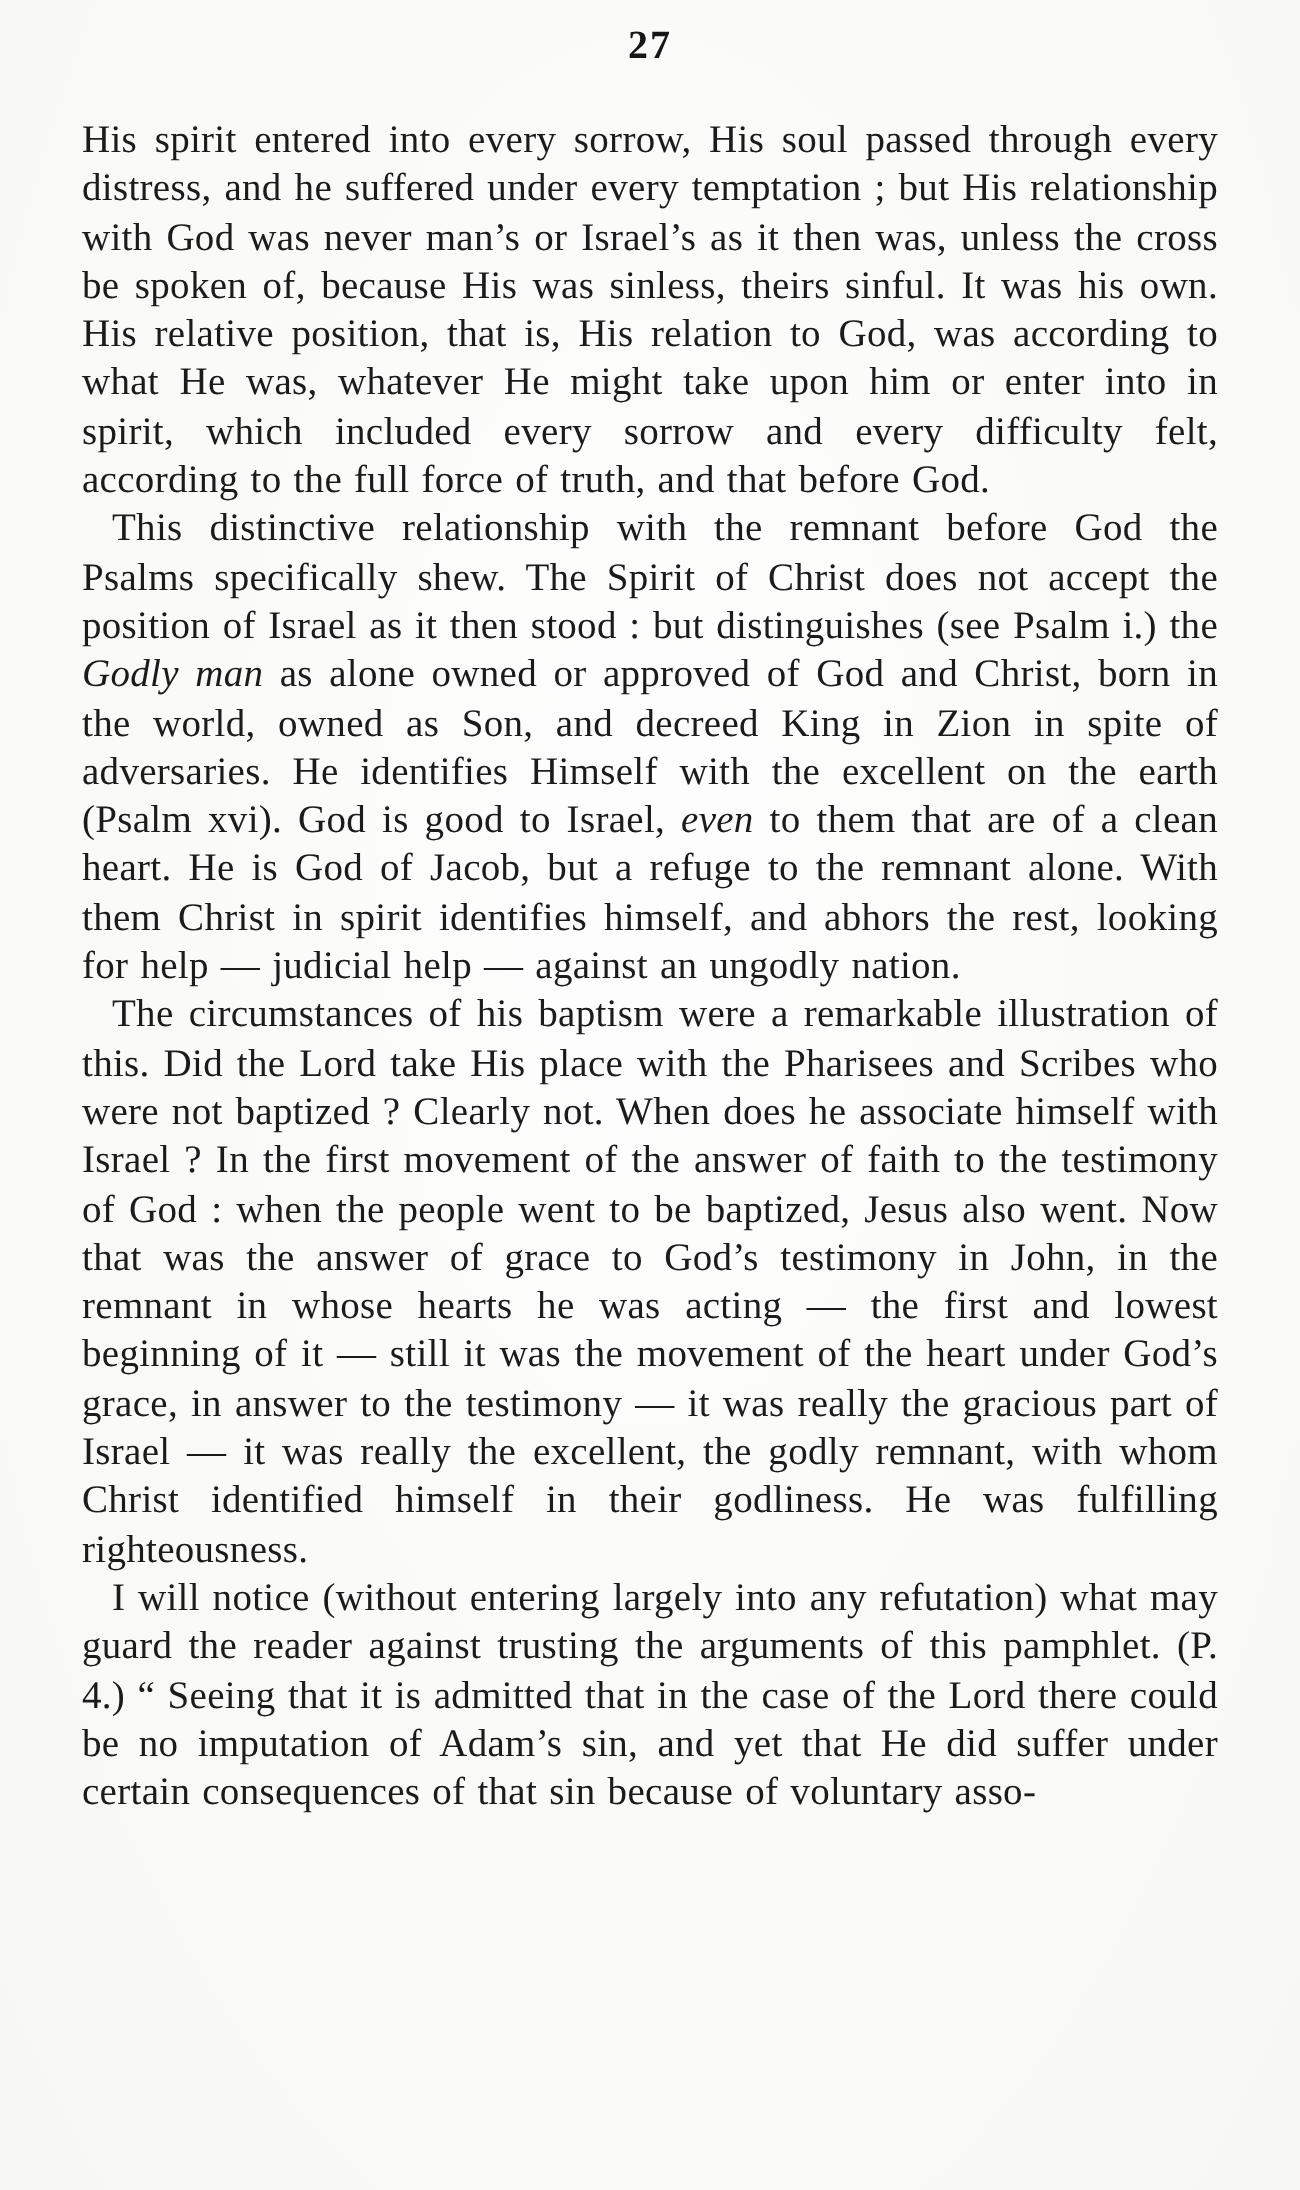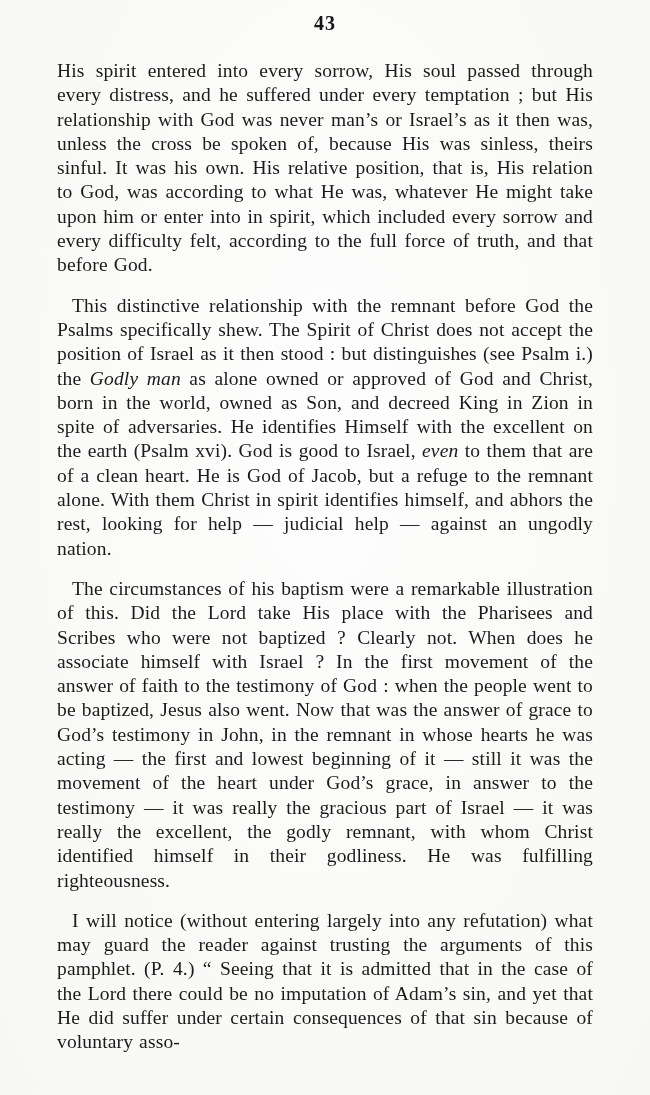--- a/index.html
+++ b/index.html
@@ -33,32 +33,32 @@
   .text-block {
     width: 568px;
     margin: 24px auto 0 auto;
     text-align: justify;
     font-size: 19.5px;
     line-height: 24.3px;
     letter-spacing: 0.15px;
     word-spacing: 1px;
   }
   .para {
-    margin: 16px;
+    margin: 0;
   }
   .para.indent {
     text-indent: 15px;
   }
   .para i {
   }
 </style>
 </head>
 <body>
 
 <div class="page">
-  <div class="page-number">43</div>
+  <div class="page-number">27</div>
   <div class="text-block">
       <p class="para"><span>His spirit entered into every sorrow, His soul passed through every distress, and he suffered under every temptation ; but His relationship with God was never man’s or Israel’s as it then was, unless the cross be spoken of, because His was sinless, theirs sinful. It was his own. His relative position, that is, His relation to God, was according to what He was, whatever He might take upon him or enter into in spirit, which included every sorrow and every difficulty felt, according to the full force of truth, and that before God.</span></p>
       <p class="para indent"><span>This distinctive relationship with the remnant before God the Psalms specifically shew. The Spirit of Christ does not accept the position of Israel as it then stood : but distinguishes (see Psalm i.) the </span><i>Godly man</i><span> as alone owned or approved of God and Christ, born in the world, owned as Son, and decreed King in Zion in spite of adversaries. He identifies Himself with the excellent on the earth (Psalm xvi). God is good to Israel, </span><i>even</i><span> to them that are of a clean heart. He is God of Jacob, but a refuge to the remnant alone. With them Christ in spirit identifies himself, and abhors the rest, looking for help — judicial help — against an ungodly nation.</span></p>
       <p class="para indent"><span>The circumstances of his baptism were a remarkable illustration of this. Did the Lord take His place with the Pharisees and Scribes who were not baptized ? Clearly not. When does he associate himself with Israel ? In the first movement of the answer of faith to the testimony of God : when the people went to be baptized, Jesus also went. Now that was the answer of grace to God’s testimony in John, in the remnant in whose hearts he was acting — the first and lowest beginning of it — still it was the movement of the heart under God’s grace, in answer to the testimony — it was really the gracious part of Israel — it was really the excellent, the godly remnant, with whom Christ identified himself in their godliness. He was fulfilling righteousness.</span></p>
       <p class="para indent"><span>I will notice (without entering largely into any refutation) what may guard the reader against trusting the arguments of this pamphlet. (P. 4.) “ Seeing that it is admitted that in the case of the Lord there could be no imputation of Adam’s sin, and yet that He did suffer under certain consequences of that sin because of voluntary asso-</span></p>
     </div>
 </div>
 
 </body></html>

